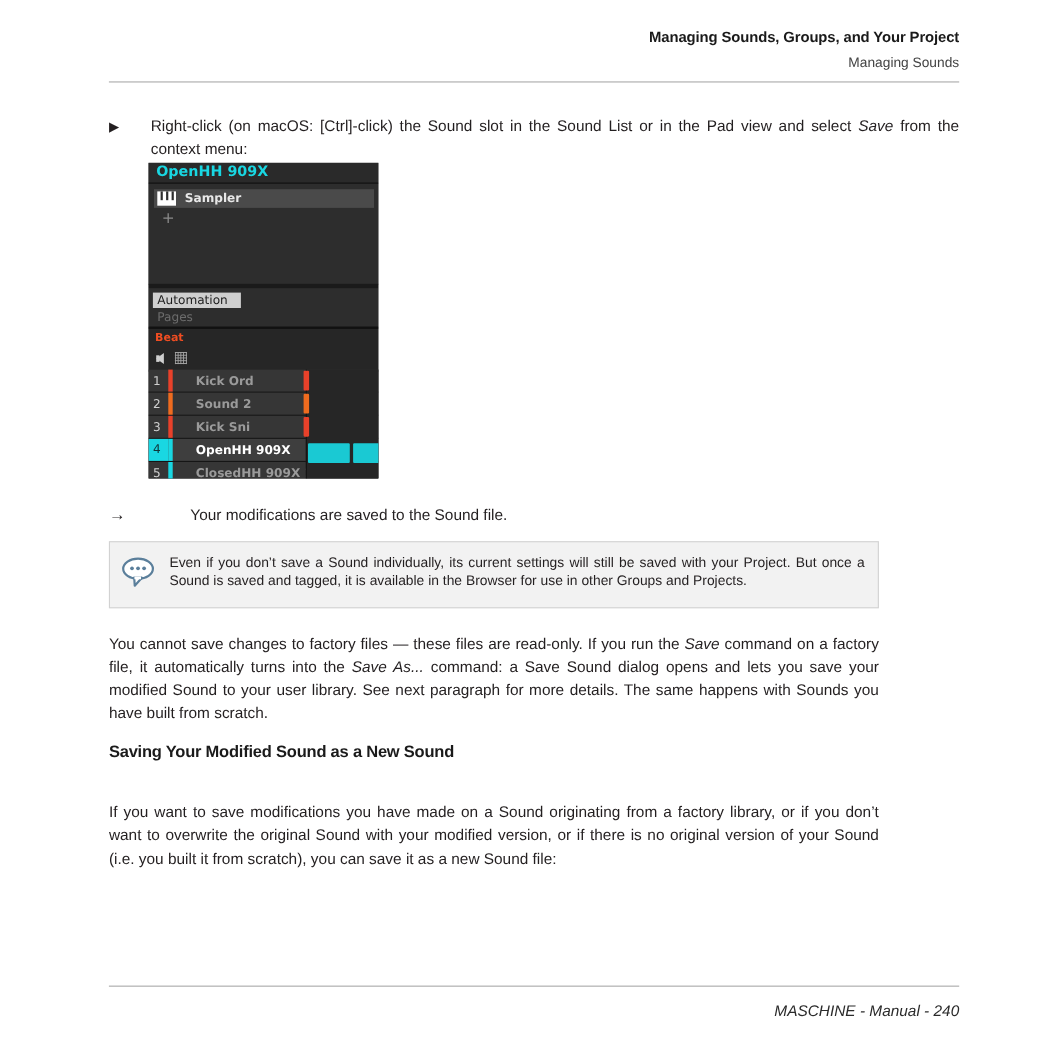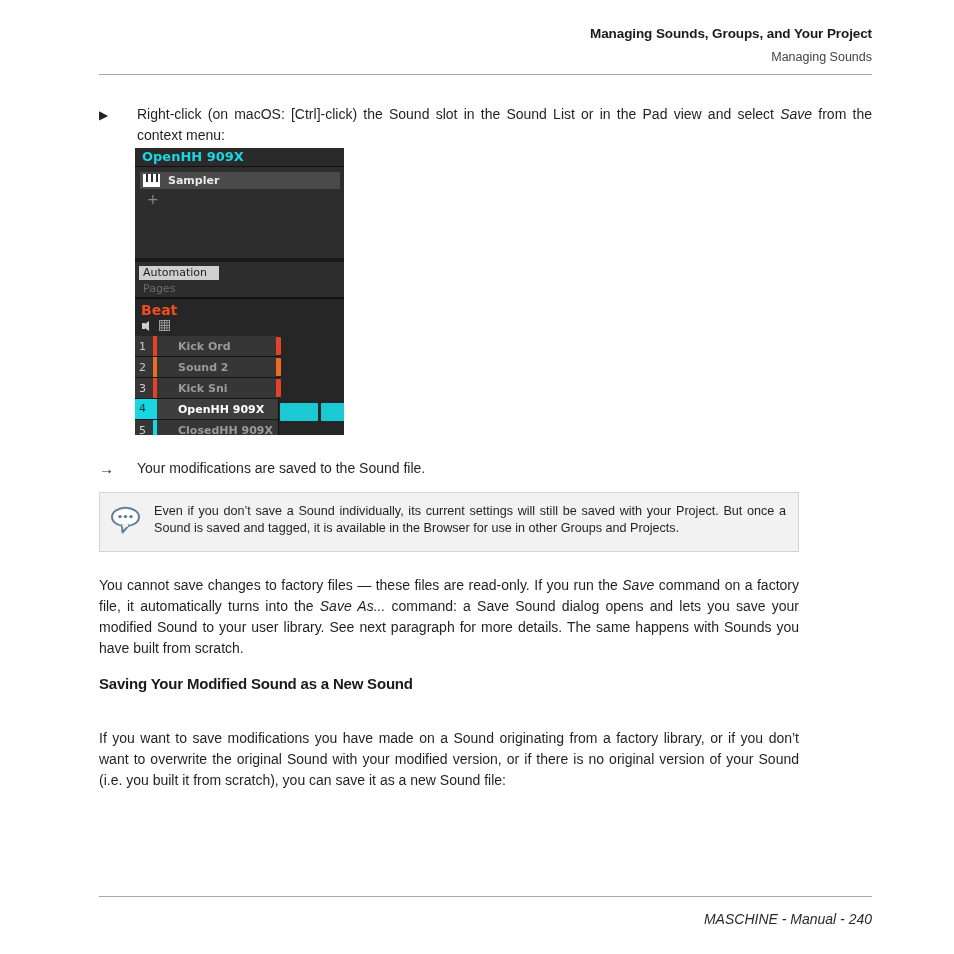--- a/index.html
+++ b/index.html
@@ -172,21 +172,21 @@
     position: absolute;
     left: 0; top: 149px;
     width: 209px; height: 39px;
     background: #262626;
     border-top: 2px solid #111;
   }
   .shot-group-name {
     position: absolute;
     left: 6px; top: 3px;
     color: #f04d22;
-    font-size: 14px;
+    font-size: 10px;
     font-weight: bold;
   }
   .shot-speaker {
     position: absolute;
     left: 7px; top: 22px;
     width: 0; height: 0;
     border-top: 5px solid transparent;
     border-bottom: 5px solid transparent;
     border-right: 7px solid #cfcfcf;
   }
@@ -278,20 +278,21 @@
     flex: 0 0 38px;
     font-size: 15px;
     line-height: 21px;
     color: #231f20;
   }
   .result-text {
     flex: 1;
     font-size: 14px;
     line-height: 21px;
     color: #231f20;
+    margin-left: 36px;
   }
 
   
   .note-box {
     position: absolute;
     left: 99px;
     top: 492px;
     width: 700px;
     box-sizing: border-box;
     background: #f2f2f2;

